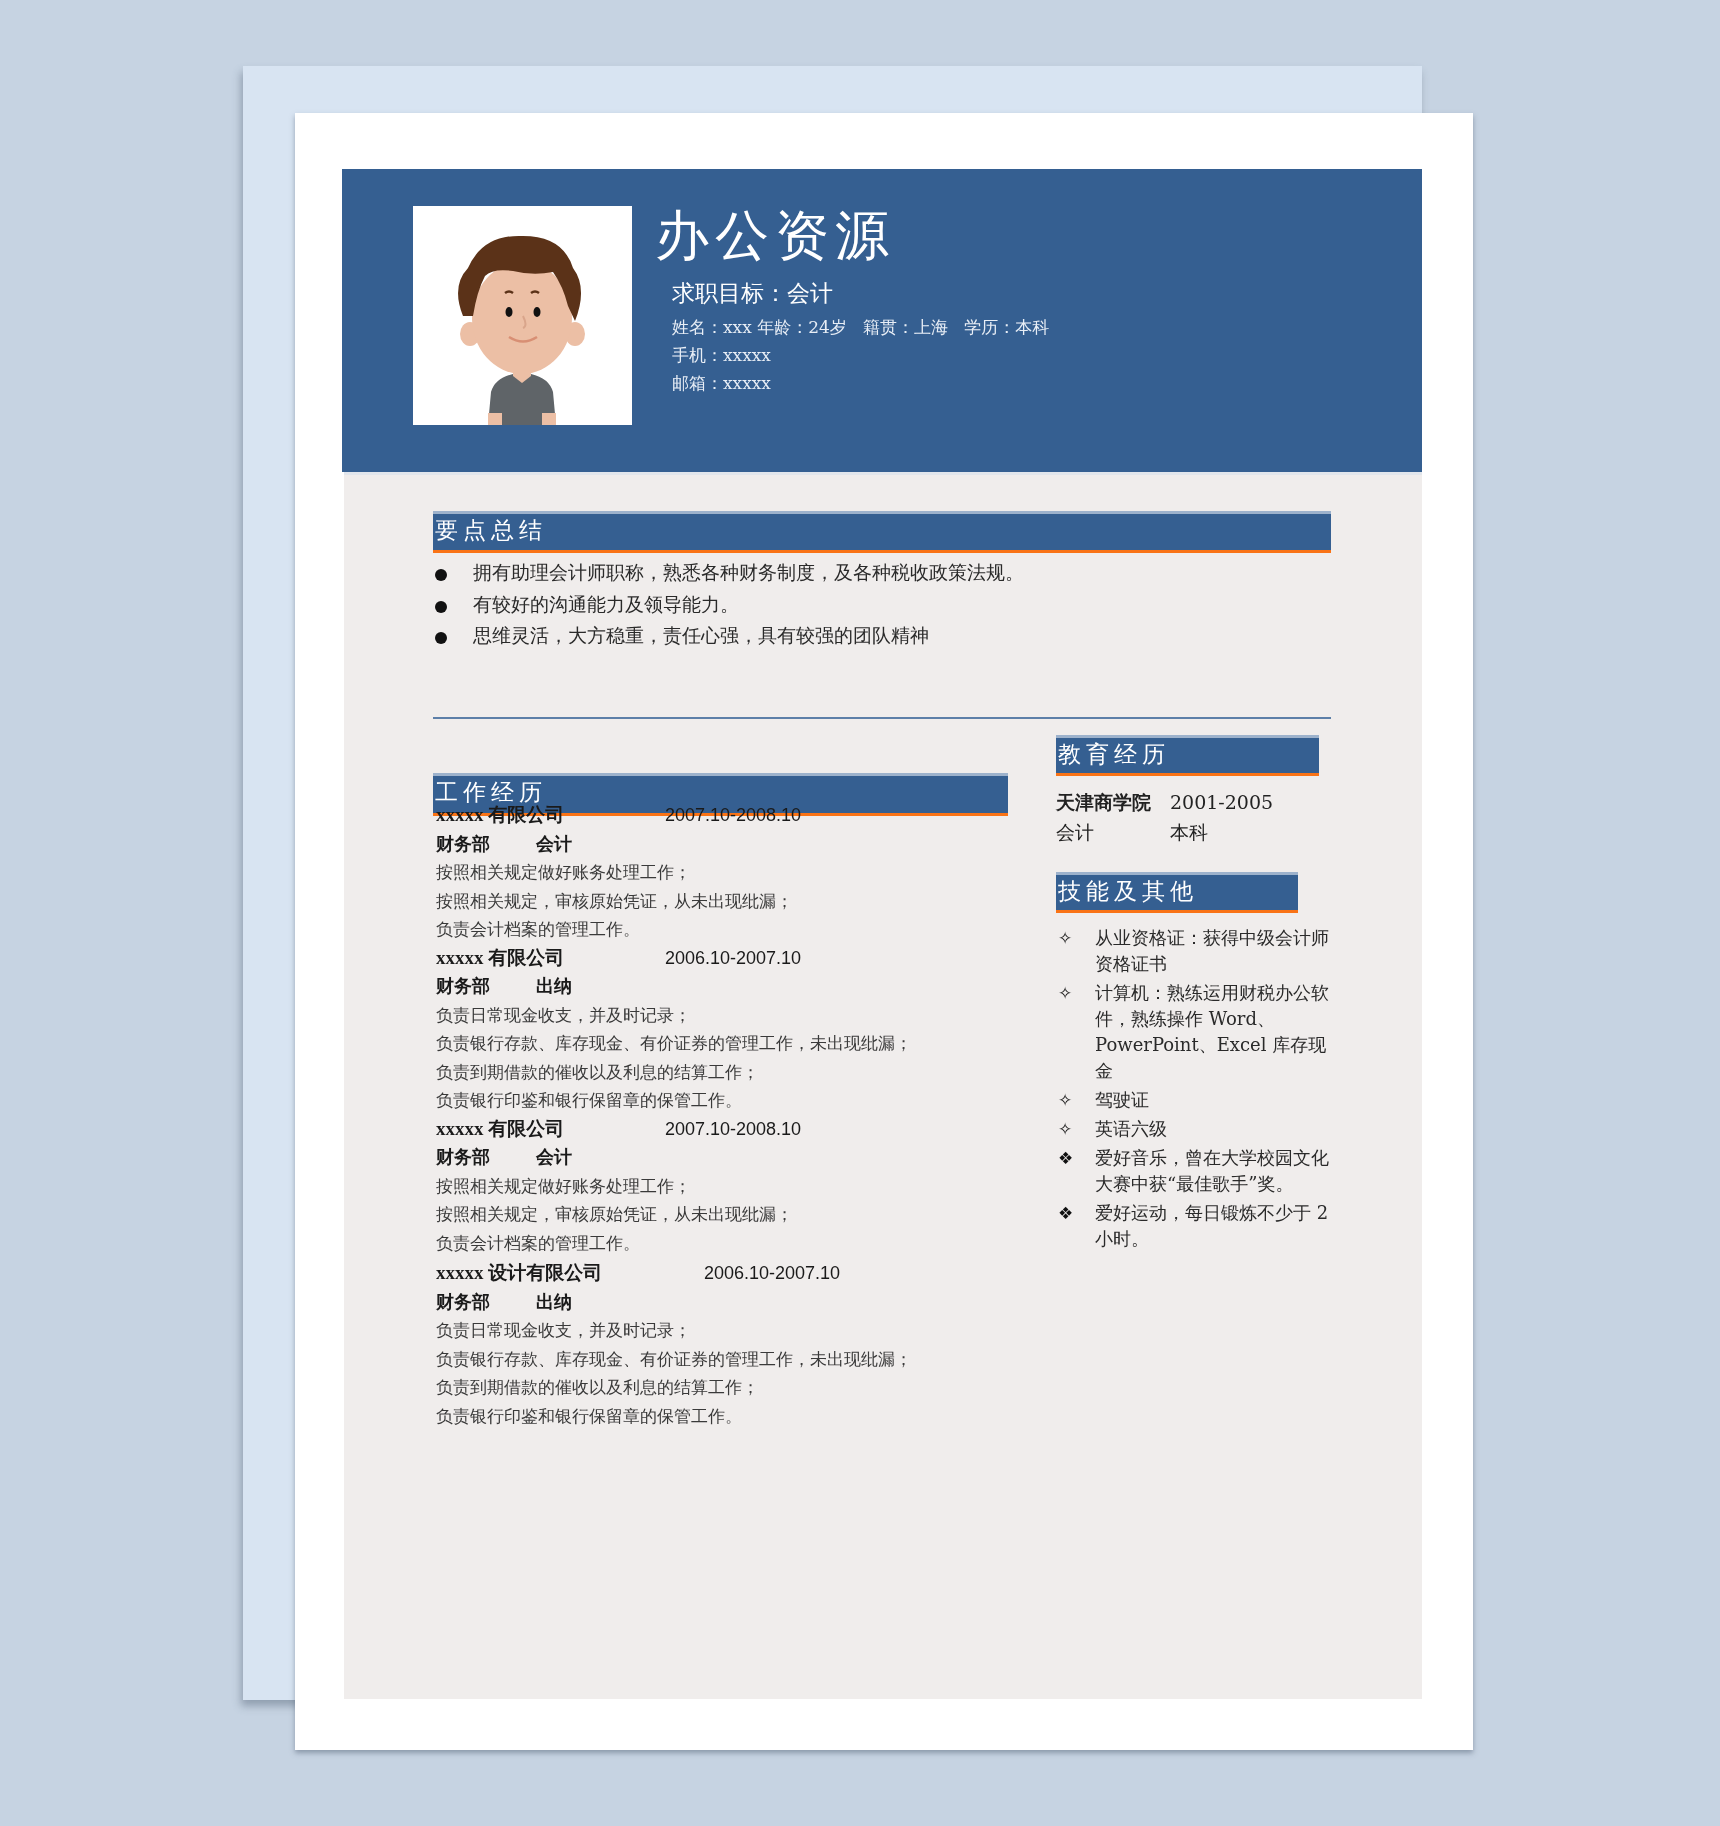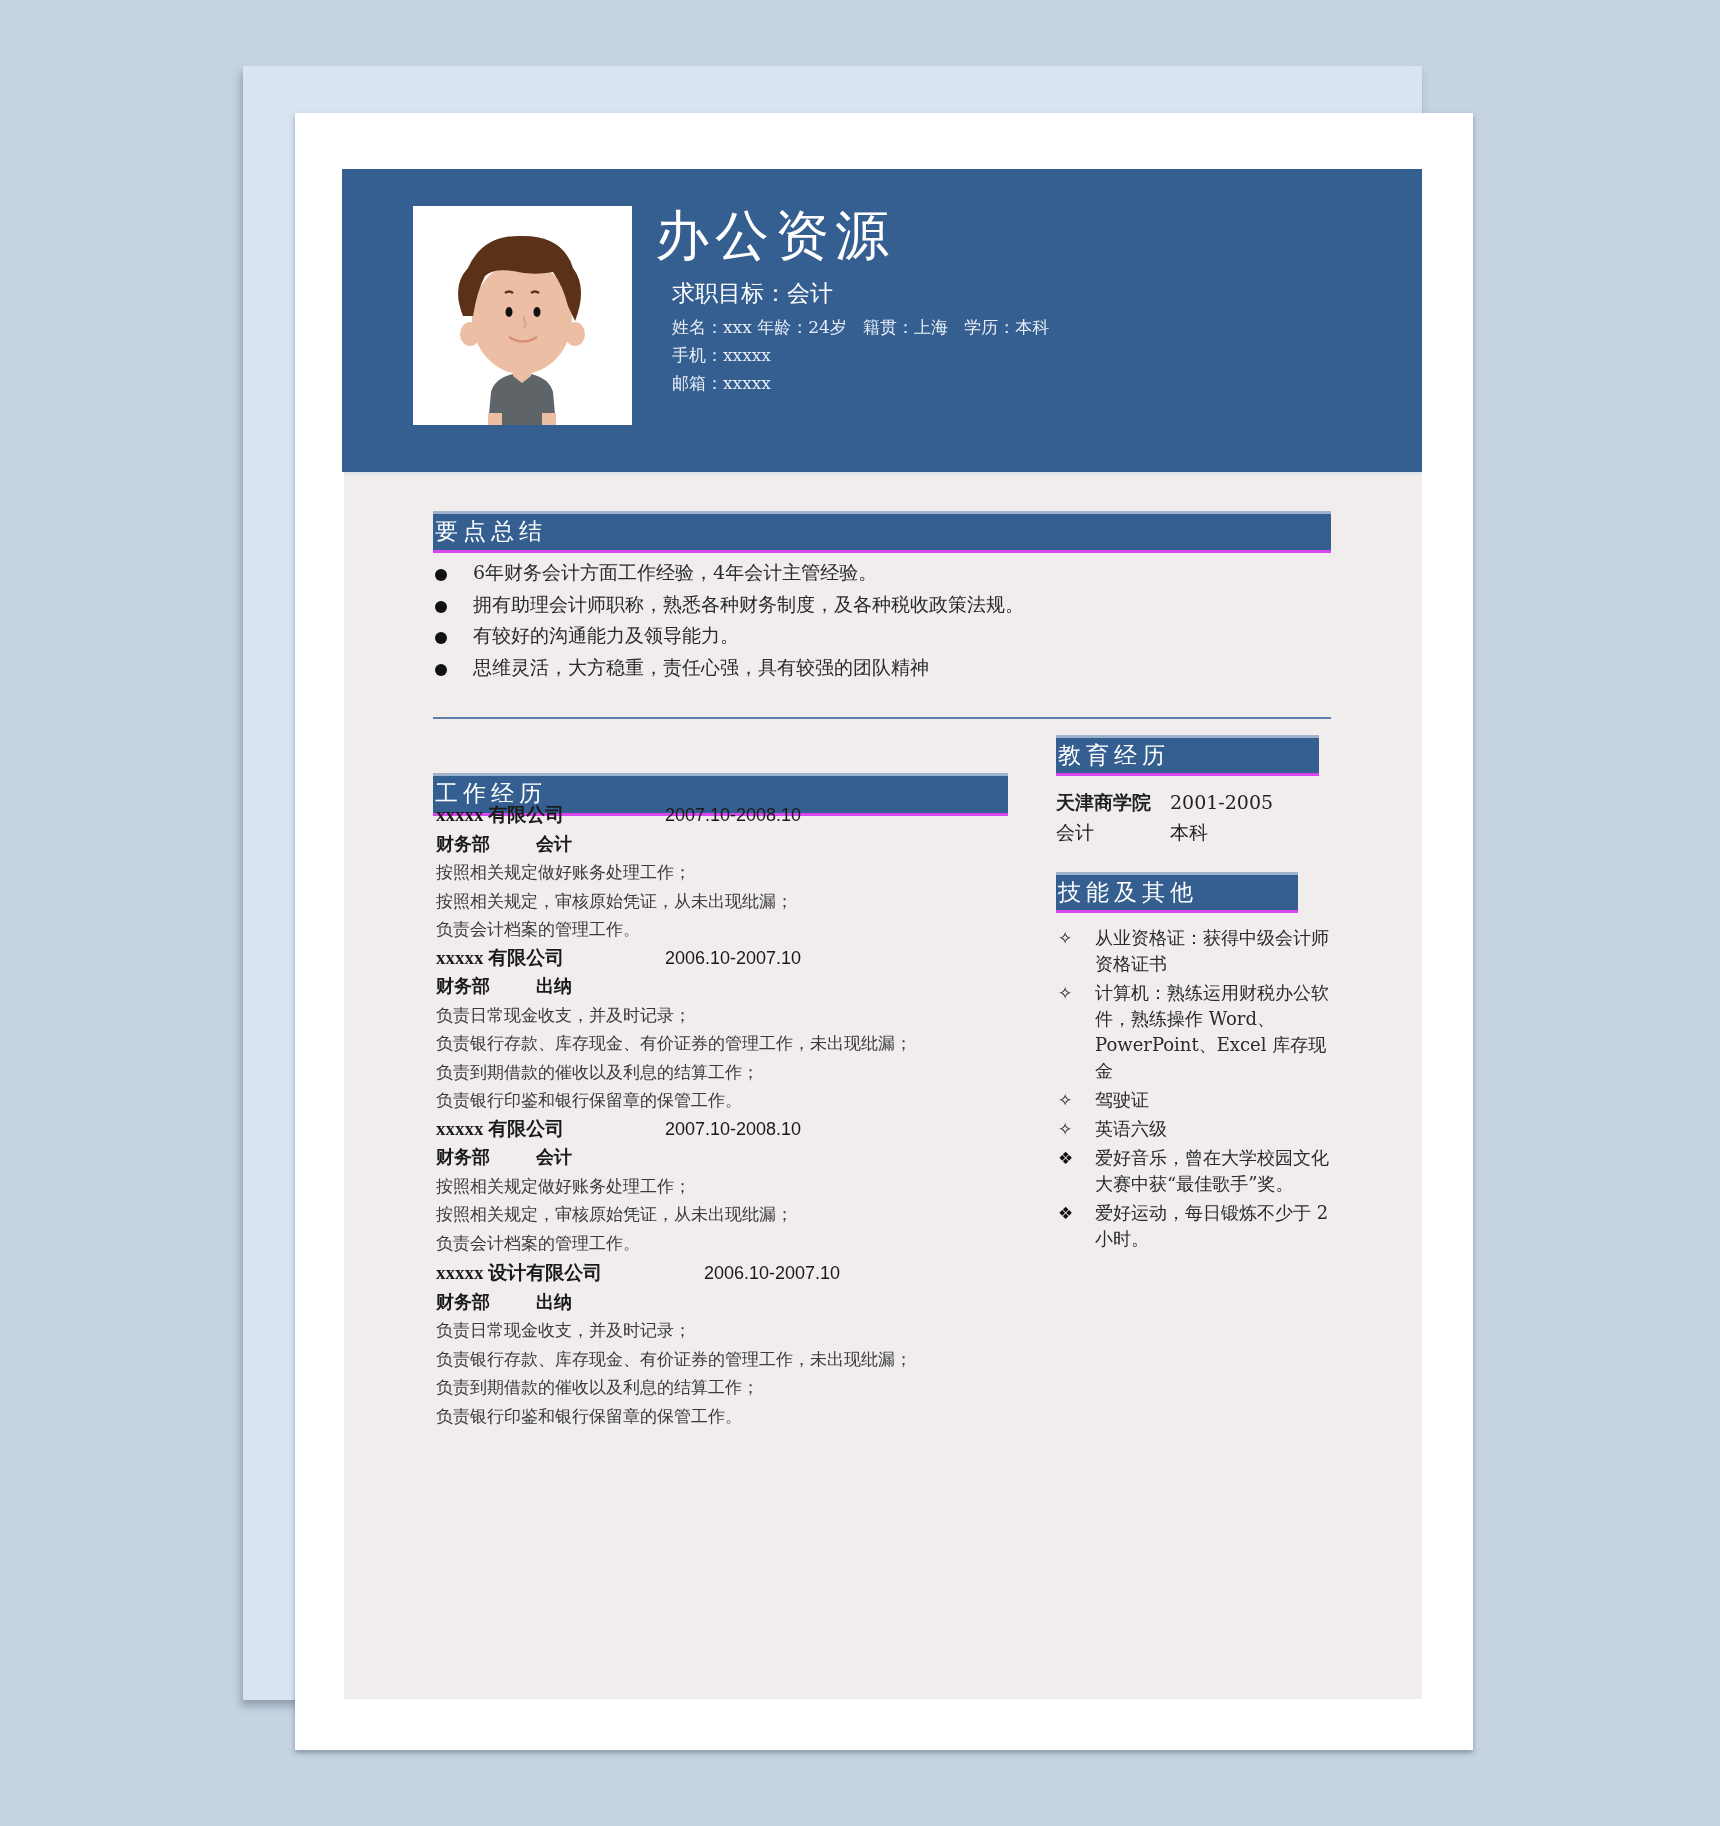--- a/index.html
+++ b/index.html
@@ -41,23 +41,23 @@
     position:absolute; left:672px; color:#e8eef6; font-size:17px; line-height:22px;
     white-space:pre;
   }
   .content-bg {
     position:absolute; left:344px; top:472px; width:1078px; height:1224px;
     background:#f0edec;
     border-top:3px solid #e2e6ec;
   }
   .section-bar {
     position:absolute; background:#355f91; color:#ffffff;
-    border-top:3px solid #9db2cc; border-bottom:3px solid #d946ef;
+    border-top:3px solid #9db2cc; border-bottom:3px solid #f97316;
     box-sizing:border-box;
-    font-family:Liberation Sans, sans-serif;
+    font-family:Liberation Serif, serif;
     font-size:23px; letter-spacing:5px; line-height:34px; padding-left:2px;
   }
   .summary-list { position:absolute; left:433px; top:557px; width:898px; margin:0; padding:0; list-style:none; }
   .summary-item { position:relative; height:31.5px; line-height:31.5px; font-size:19px; color:#2a2a2a; padding-left:40px; }
   .summary-bullet { position:absolute; left:2px; top:12px; width:12px; height:12px; border-radius:50%; background:#111; }
   .summary-rule { position:absolute; left:433px; top:717px; width:898px; height:2px; background:#5d7fa8; }
 
   .work-list { position:absolute; left:436px; top:801px; width:560px; }
   .job { }
   .job-row { height:28.5px; line-height:28.5px; font-size:18px; color:#333; white-space:nowrap; position:relative; }
@@ -116,21 +116,20 @@
 <div class="name-title">办公资源</div>
 <div class="objective">求职目标：会计</div>
 <div class="info-line" style="top:316px;">姓名：xxx 年龄：24岁   籍贯：上海   学历：本科</div>
 <div class="info-line" style="top:344px;">手机：xxxxx</div>
 <div class="info-line" style="top:372px;">邮箱：xxxxx</div>
 
 <div class="content-bg"></div>
 
 <div class="section-bar" style="left:433px; top:511px; width:898px; height:42px;">要点总结</div>
 <ul class="summary-list">
-  <li class="summary-item"><span class="summary-bullet"></span><span>6年财务会计方面工作经验，4年会计主管经验。</span></li>
   <li class="summary-item"><span class="summary-bullet"></span><span>拥有助理会计师职称，熟悉各种财务制度，及各种税收政策法规。</span></li>
   <li class="summary-item"><span class="summary-bullet"></span><span>有较好的沟通能力及领导能力。</span></li>
   <li class="summary-item"><span class="summary-bullet"></span><span>思维灵活，大方稳重，责任心强，具有较强的团队精神</span></li>
 </ul>
 <div class="summary-rule"></div>
 
 <div class="section-bar" style="left:433px; top:734px; width:575px; height:43px;margin-top:39px;">工作经历</div>
 <div class="work-list">
   <div class="job">
     <div class="job-row"><span class="job-company">xxxxx 有限公司</span><span class="job-date" style="left:229px;">2007.10-2008.10</span></div>

